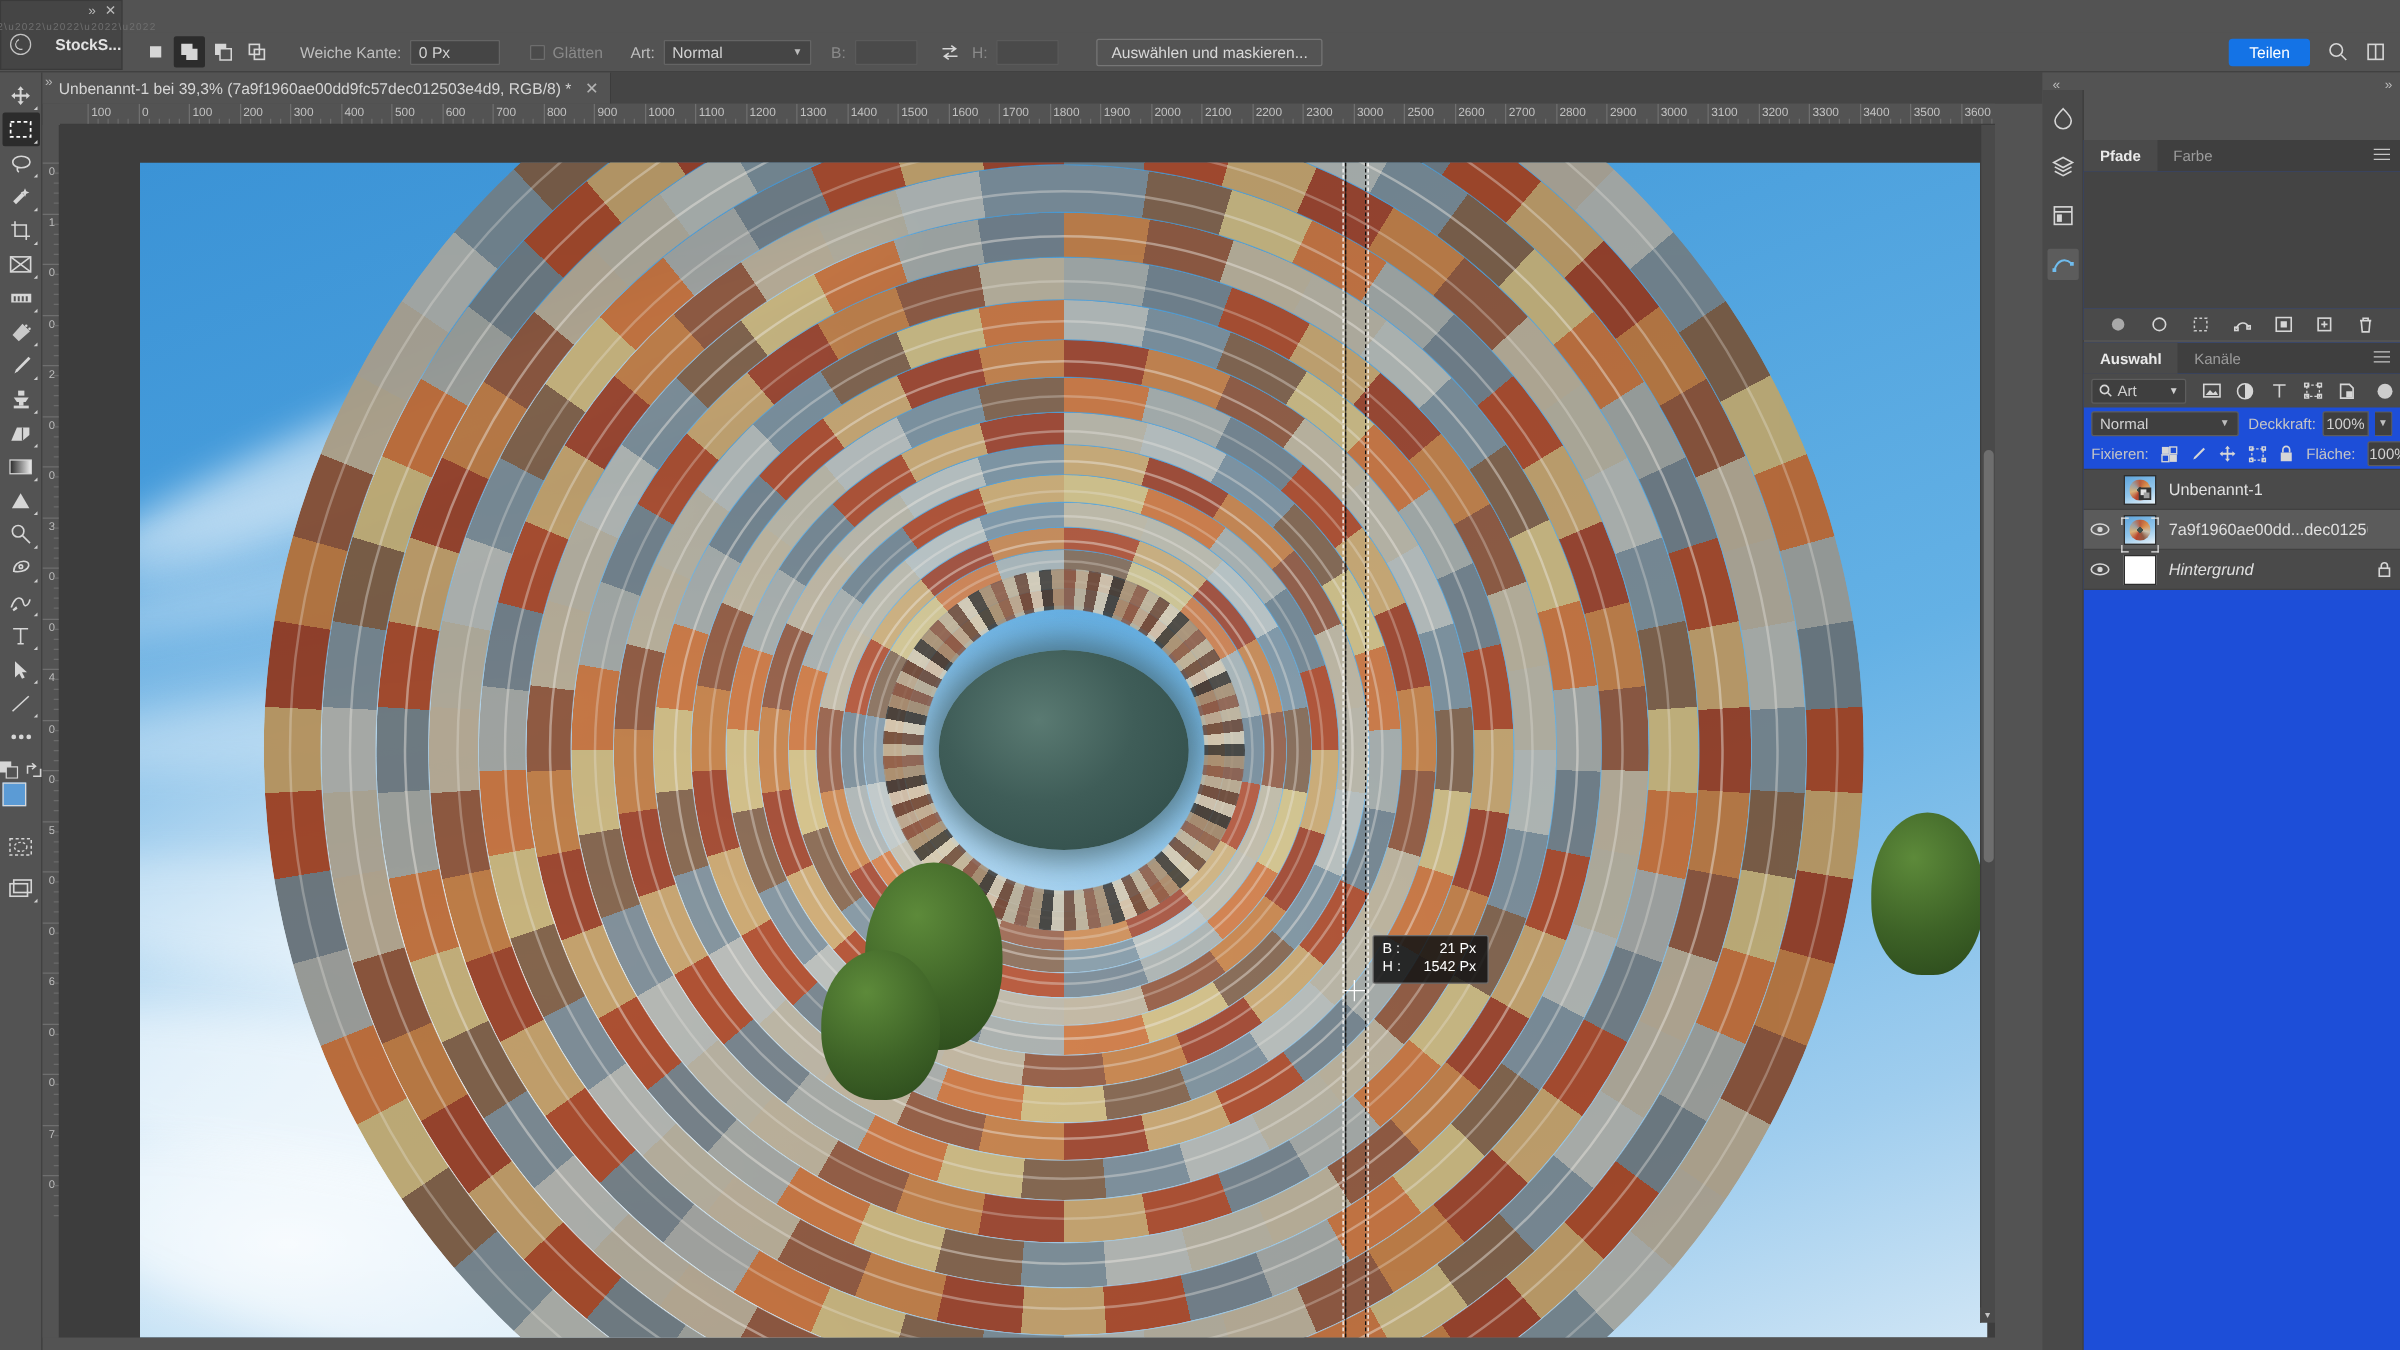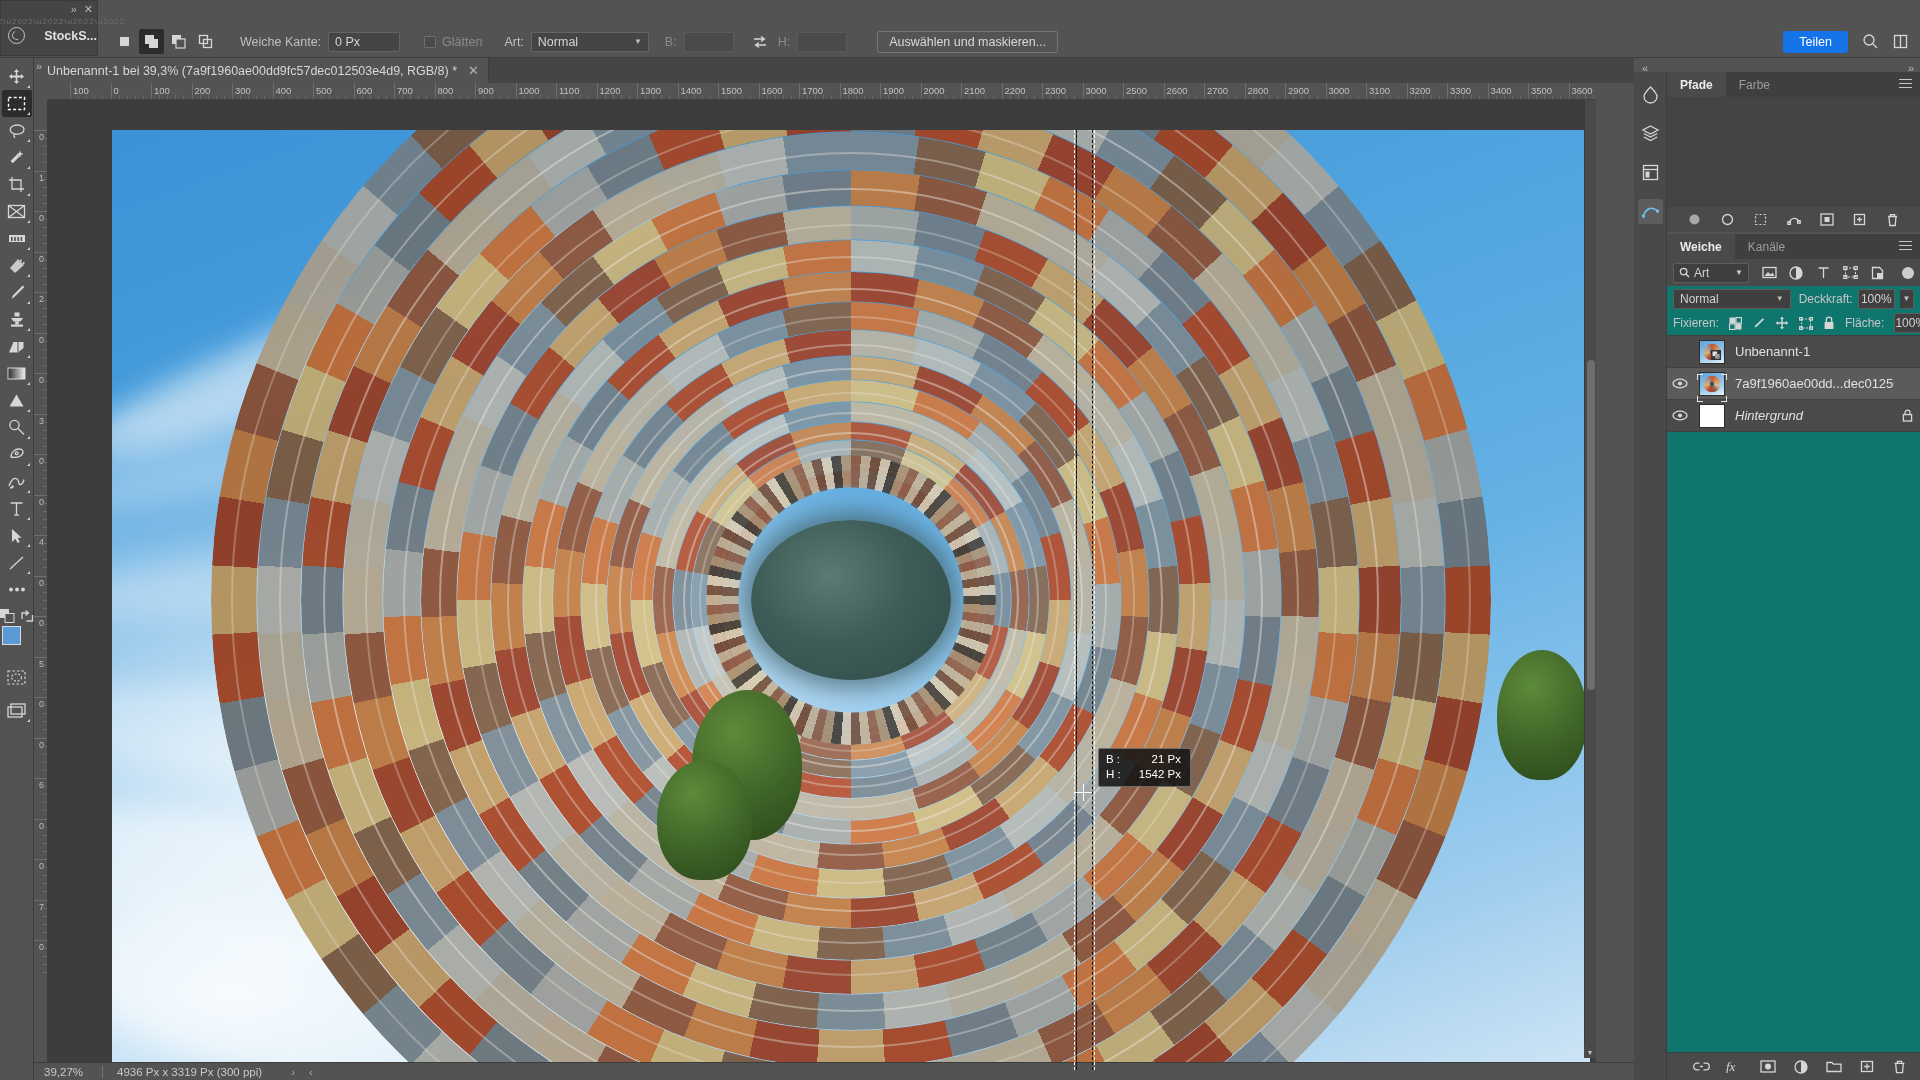--- a/index.html
+++ b/index.html
@@ -236,21 +236,21 @@
 
   
   .icon-rail {
     position:absolute; left:0; top:14px; width:33px; height:1008px;
     background:#494949; border-right:1px solid #3c3c3c;
     display:flex; flex-direction:column; align-items:center; padding-top:10px; gap:14px;
   }
   .rail-ico { width:25px;height:25px; display:flex;align-items:center;justify-content:center; cursor:pointer; border-radius:2px;}
   .rail-ico.sel { background:#5c5c5c; }
 
-  .panel { position:absolute; left:33px; width:253px; background:#0f766e; }
+  .panel { position:absolute; left:33px; width:253px; background:#1d4ed8;margin-top:40px; }
   .panel-tabs {
     height:25px; background:#3f3f3f; display:flex; align-items:stretch; position:relative;
   }
   .ptab {
     padding:0 13px; display:flex; align-items:center; font-size:12px; color:#9c9c9c; cursor:pointer;
   }
   .ptab.active { background:#4a4a4a; color:#eaeaea; font-weight:bold; }
   .pmenu {
     position:absolute; right:8px; top:0; bottom:0; display:flex; align-items:center; cursor:pointer;
   }
@@ -1044,27 +1044,20 @@
       </div>
       <div class="crosshair" style="left:963px; top:654px;"></div>
     </div>
 
     <div class="cv-scroll-v">
       <div class="thumb"></div>
     </div>
     <div class="cv-arrow" style="top:946px">▼</div>
   </div>
 
-  <div class="statusbar">
-    <div class="sb-zoom">39,27%</div>
-    <div class="sb-sep"></div>
-    <div class="sb-info">4936 Px x 3319 Px (300 ppi)</div>
-    <div class="sb-arrow" style="margin-left:22px">›</div>
-    <div class="sb-arrow">‹</div>
-  </div>
 
   <div class="right-dock">
     <span class="rd-collapse-l">«</span>
     <span class="rd-collapse">»</span>
 
     <div class="icon-rail">
       <div class="rail-ico">
         <svg width="19" height="19">
             <path d="M9.5 2 C5.5 6 3 8.6 3 11.5 A6.5 6.5 0 0 0 16 11.5 C16 8.6 13.5 6 9.5 2 Z" class="ic"></path>
           </svg>
@@ -1143,21 +1136,21 @@
         <div class="pfoot-ico">
           <svg width="13" height="14">
               <path d="M2 3.5 H11 M4.5 3.5 V1.6 H8.5 V3.5 M3 3.5 L3.8 12.5 H9.2 L10 3.5" class="ic"></path>
             </svg>
         </div>
       </div>
     </div>
 
     <div class="panel layers-panel">
       <div class="panel-tabs">
-        <div class="ptab active">Weiche</div>
+        <div class="ptab active">Auswahl</div>
         <div class="ptab">Kanäle</div>
         <div class="pmenu">
           <span class="hamb">
               <i></i>
               <i></i>
               <i></i>
             </span>
         </div>
       </div>
 

